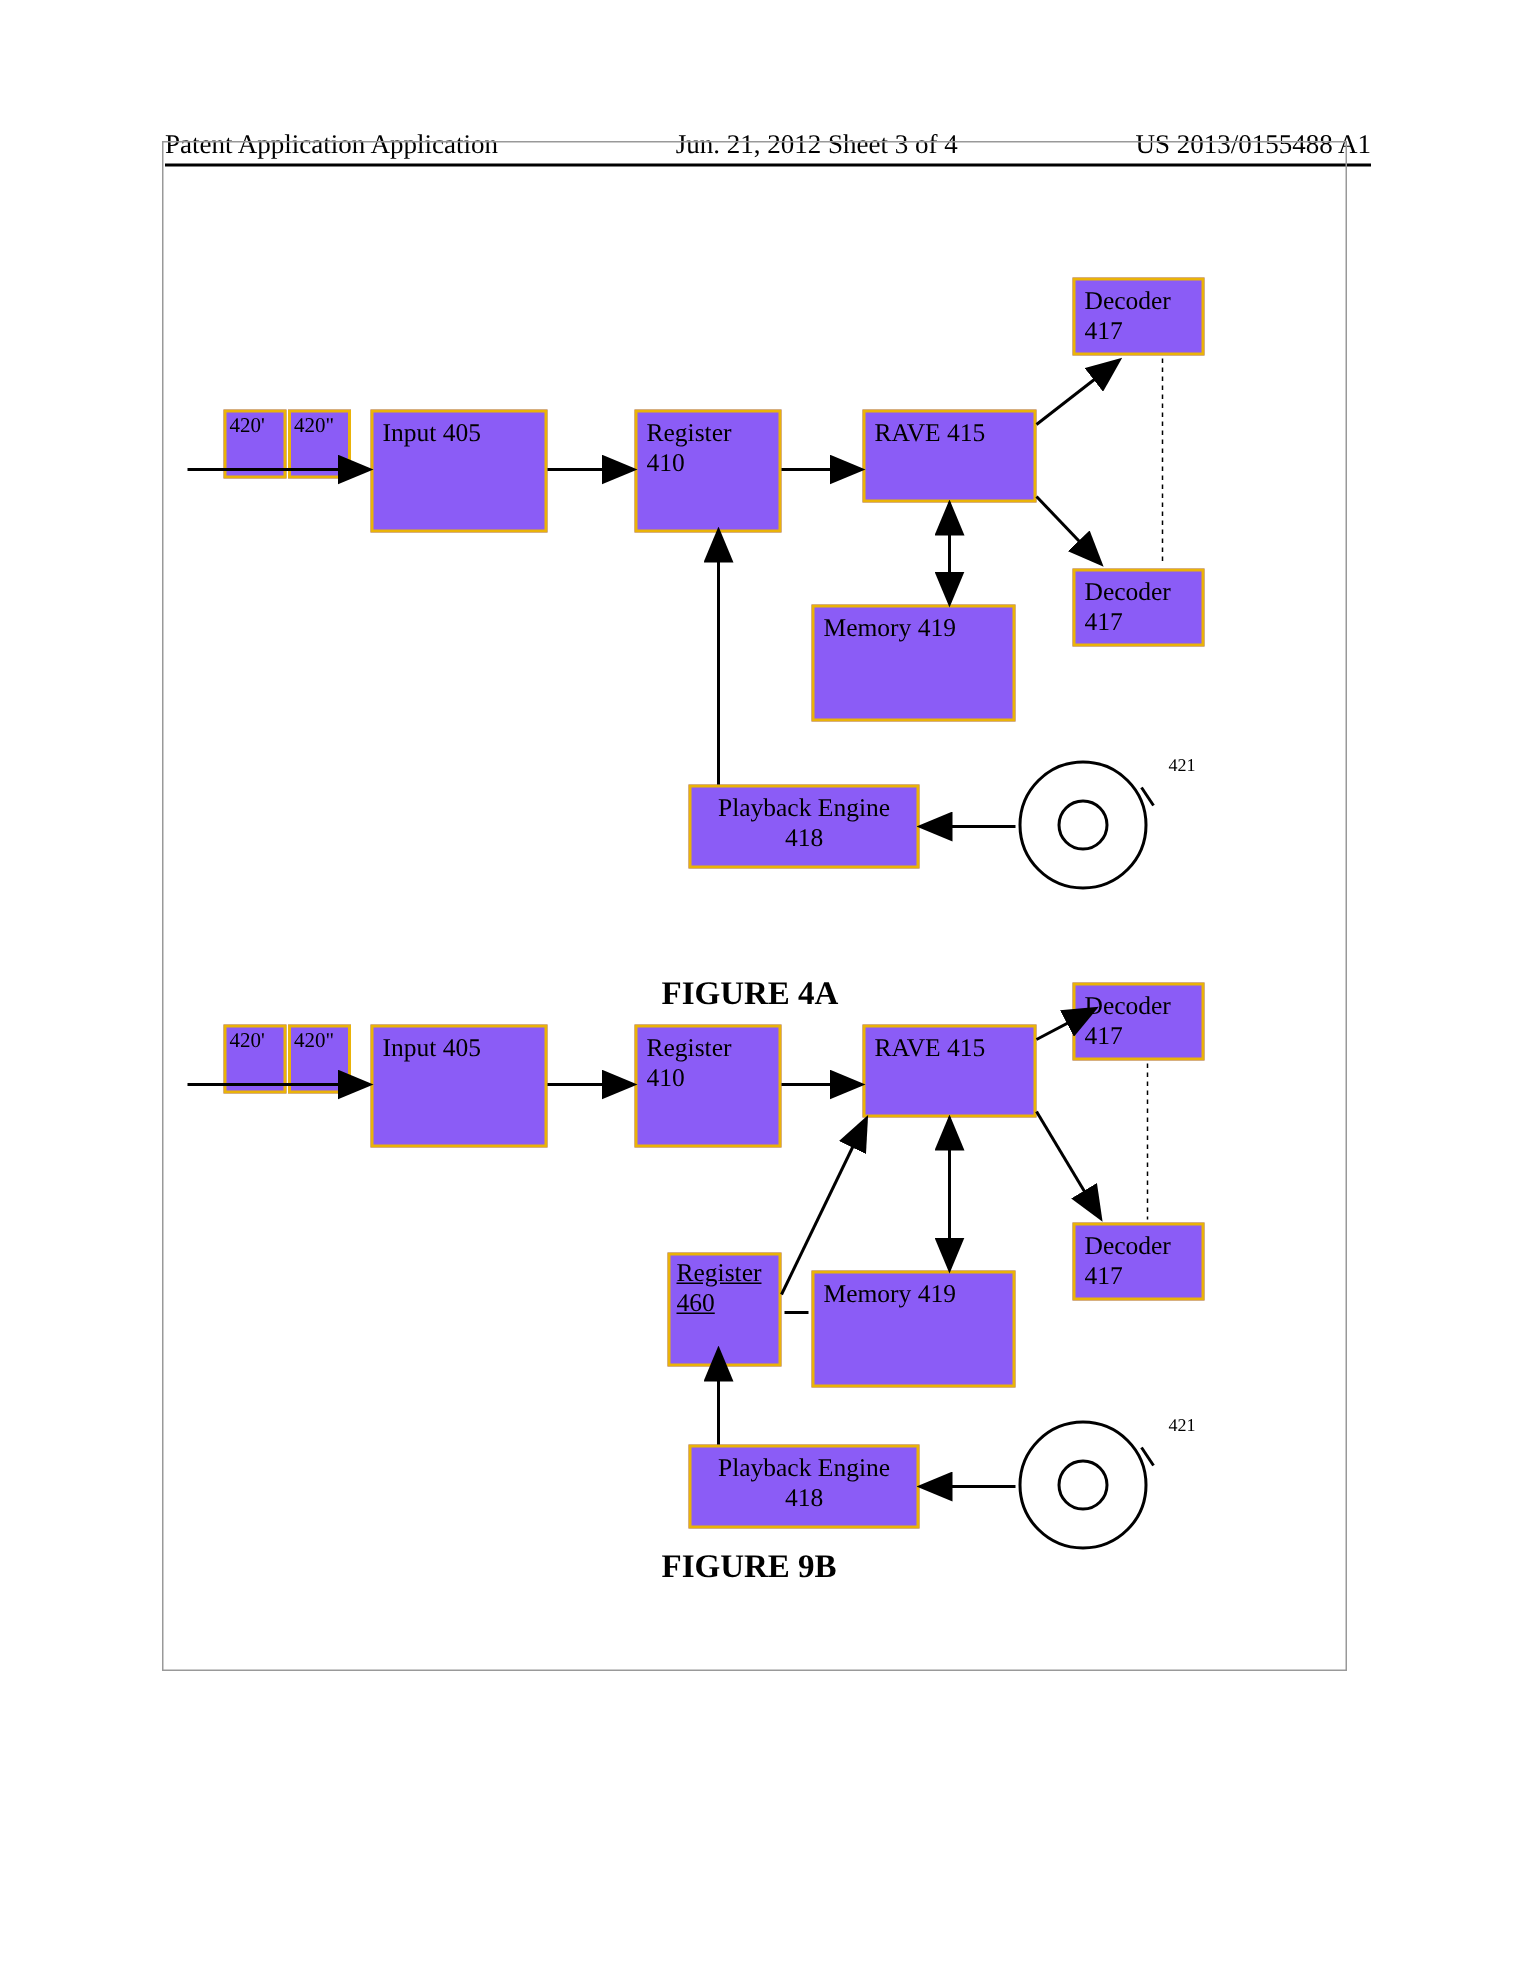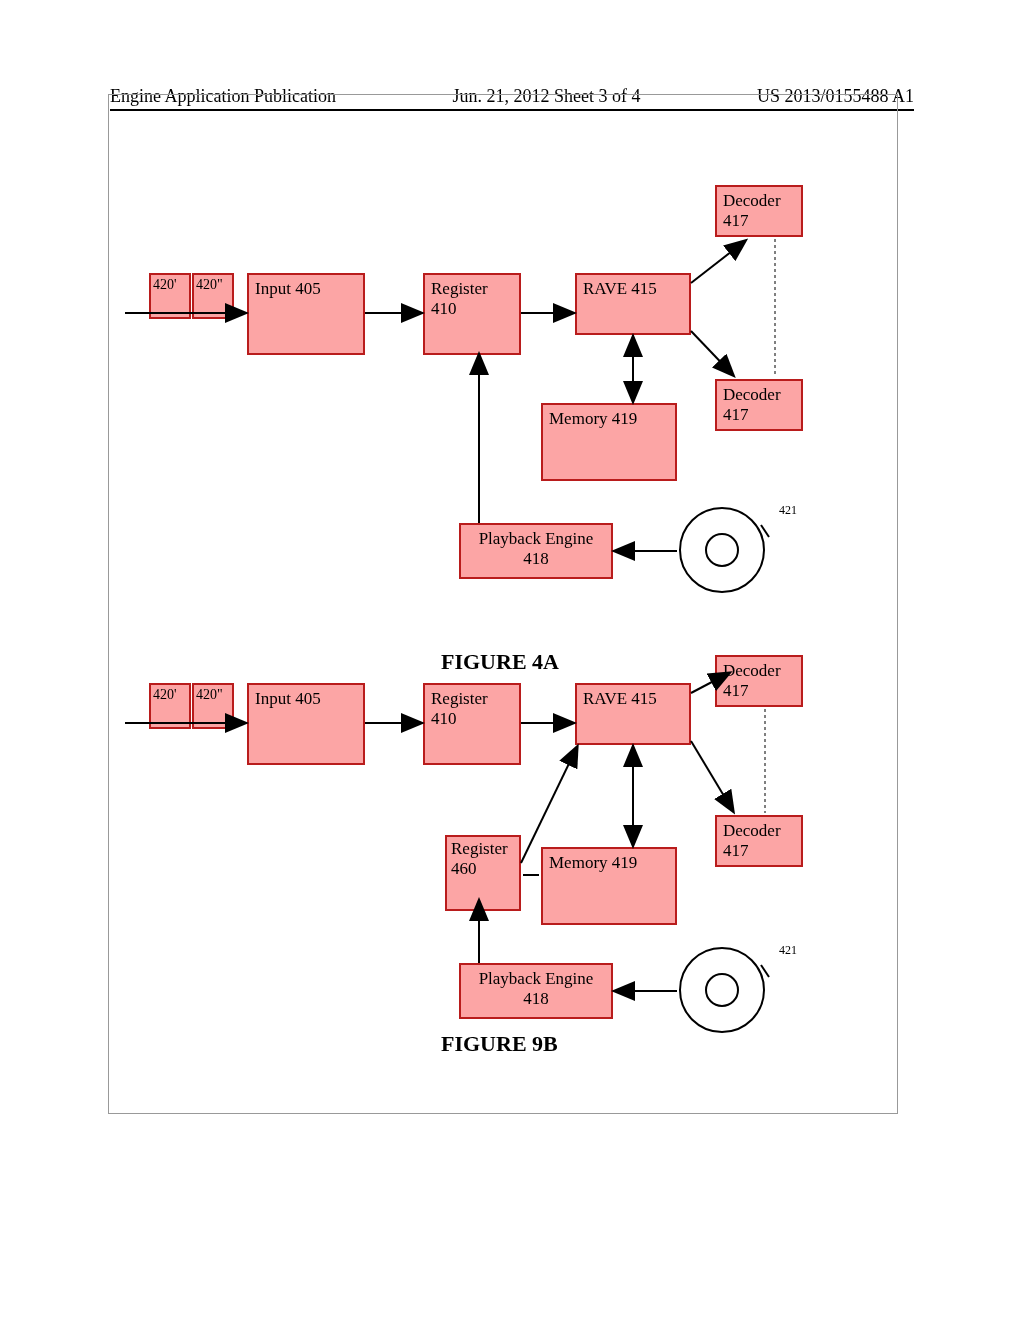--- a/index.html
+++ b/index.html
@@ -27,22 +27,22 @@
     .page {
       position: absolute;
       top: 94px;
       left: 108px;
       width: 790px;
       height: 1020px;
       border: 1px solid #999;
     }
     .box {
       position: absolute;
-      border: 2px solid #b91c1c;
-      background: #fca5a5;
+      border: 2px solid #eab308;
+      background: #8b5cf6;
       font-size: 17px;
       padding: 4px 6px;
       line-height: 1.15;
     }
     .fig-caption {
       position: absolute;
       font-weight: bold;
       font-size: 22px;
     }
     .disc {
@@ -67,21 +67,21 @@
       top: 0; left: 0;
       width: 790px; height: 1020px;
       pointer-events: none;
     }
   </style>
 </head>
 <body>
 
 <div class="header">
   <div class="header-line">
-    <span>Engine Application Publication</span>
+    <span>Patent Application Application</span>
     <span>Jun. 21, 2012  Sheet 3 of 4</span>
     <span>US 2013/0155488 A1</span>
   </div>
 </div>
 
 <div class="page">
 
   <div class="box" style="left:40px; top:178px; width:42px; height:46px; padding:2px 2px; font-size:14px;"><span>420'</span></div>
   <div class="box" style="left:83px; top:178px; width:42px; height:46px; padding:2px 2px; font-size:14px;"><span>420"</span></div>
   <div class="box" style="left:138px; top:178px; width:118px; height:82px;"><span>Input 405</span></div>
@@ -109,21 +109,21 @@
   <div class="box" style="left:314px; top:588px; width:98px; height:82px;">
     <span style="display:block; max-width:70px;">Register 410</span>
   </div>
   <div class="box" style="left:466px; top:588px; width:116px; height:62px;"><span>RAVE 415</span></div>
   <div class="box" style="left:606px; top:560px; width:88px; height:52px;">
     <span style="display:block;">Decoder</span><span>417</span>
   </div>
   <div class="box" style="left:606px; top:720px; width:88px; height:52px;">
     <span style="display:block;">Decoder</span><span>417</span>
   </div>
-  <div class="box" style="left:336px; top:740px; width:76px; height:76px; padding:2px 4px;">
+  <div class="box" style="left:336px; top:740px; width:76px; height:76px; padding:2px 4px;text-decoration:underline;">
     <span style="display:block;">Register</span><span>460</span>
   </div>
   <div class="box" style="left:432px; top:752px; width:136px; height:78px;"><span>Memory 419</span></div>
   <div class="box" style="left:350px; top:868px; width:154px; height:56px; text-align:center;">
     <span style="display:block;">Playback Engine</span><span>418</span>
   </div>
   <div class="disc" style="left:570px; top:852px;"></div>
   <div class="ref-label" style="left:670px; top:848px;"><span>421</span></div>
   <div class="fig-caption" style="left:332px; top:936px;"><span>FIGURE 9B</span></div>
 

